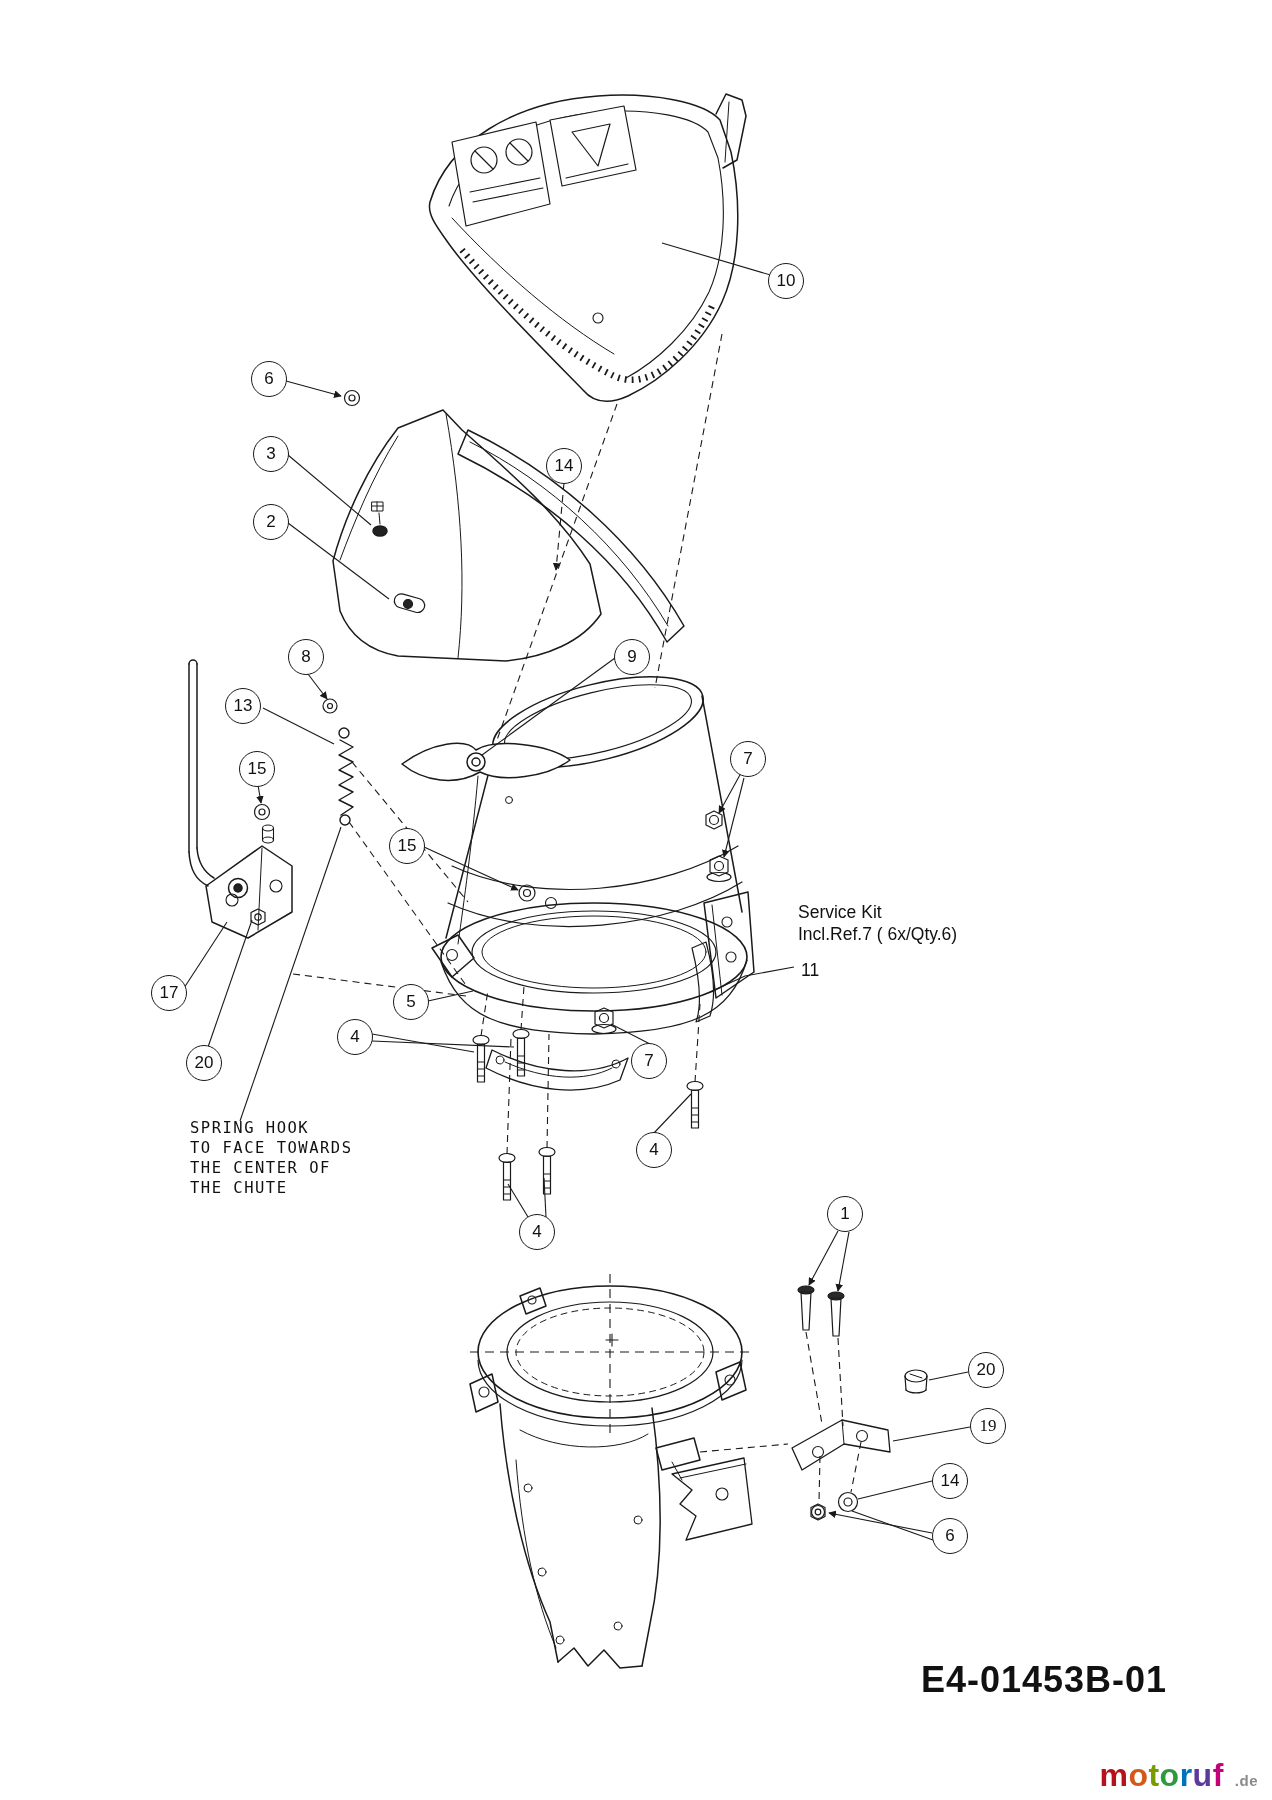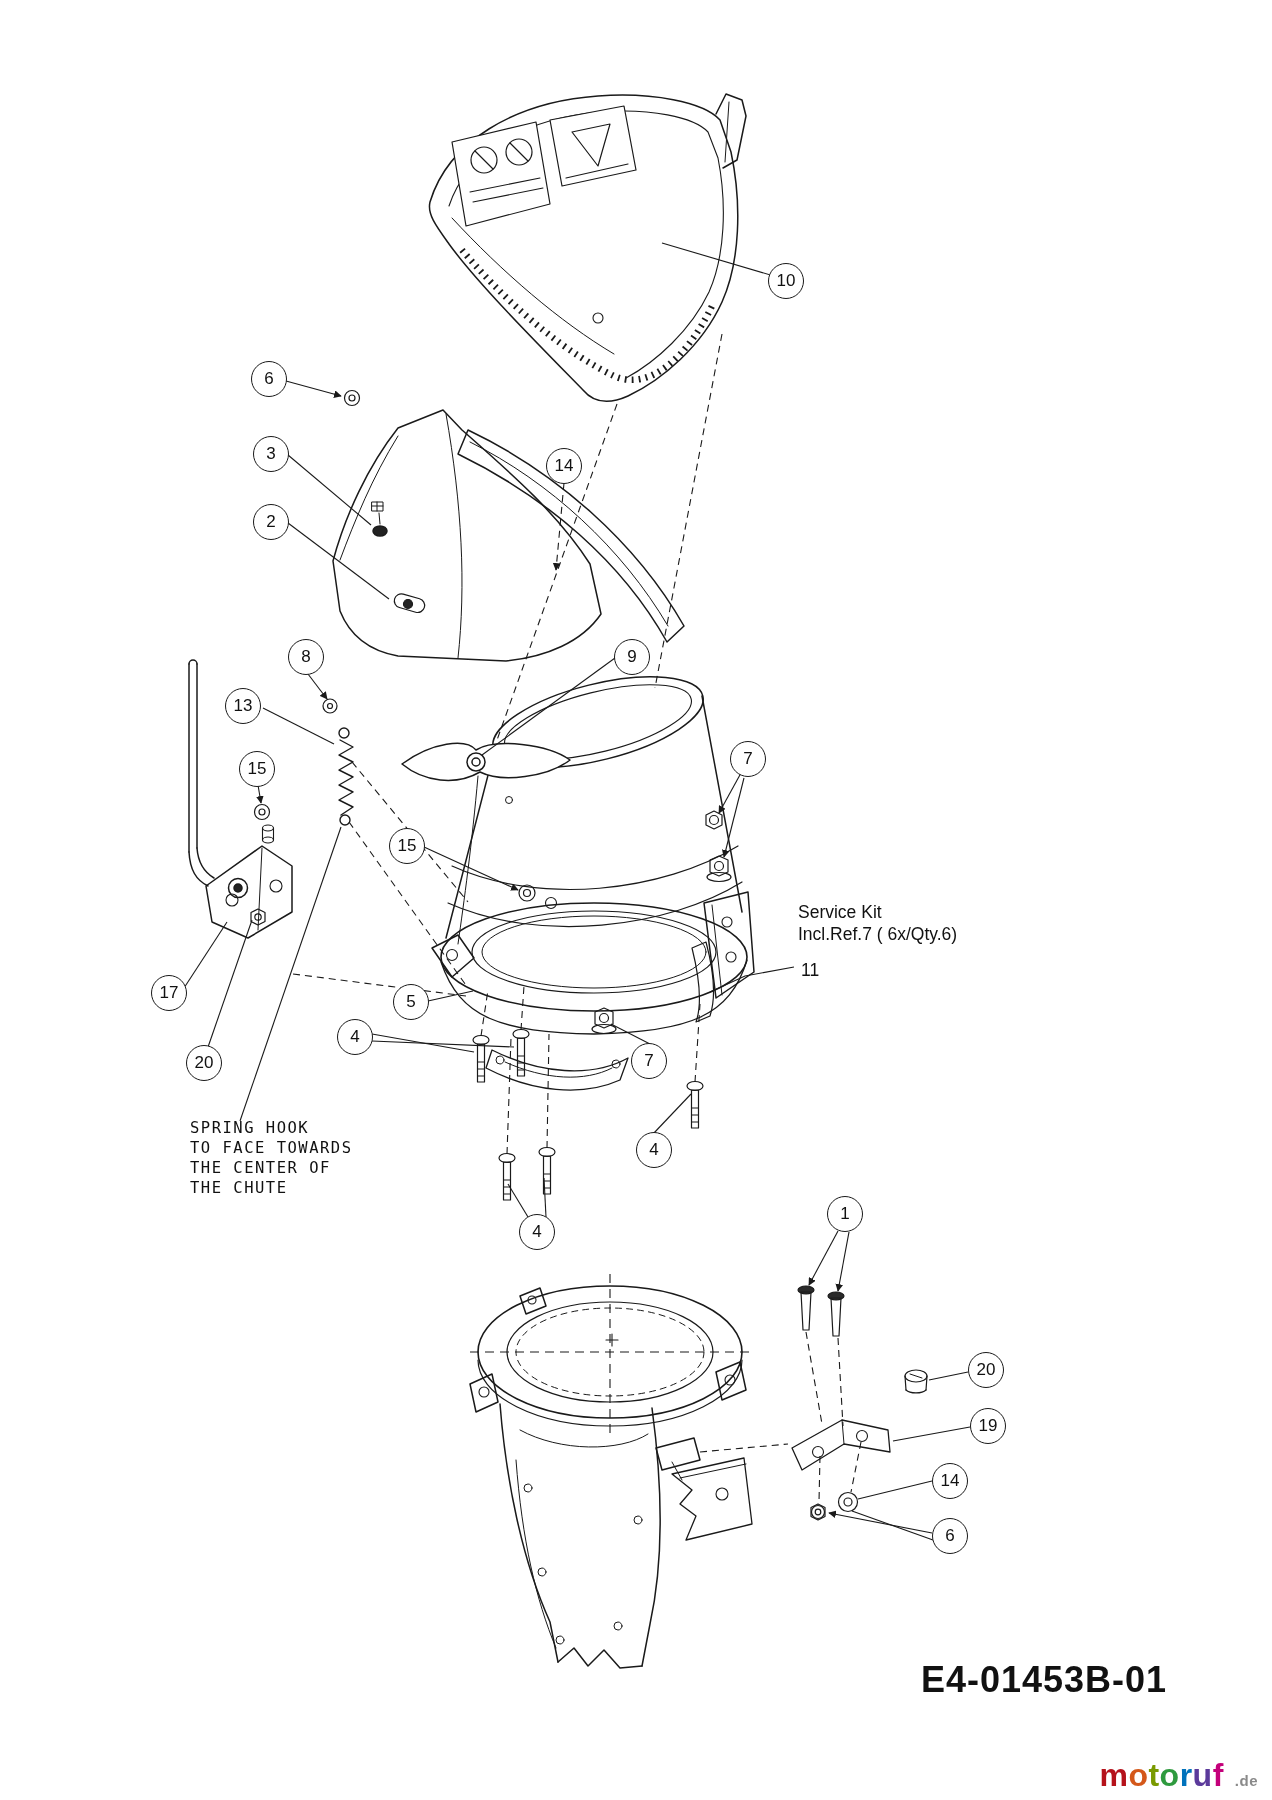--- a/index.html
+++ b/index.html
@@ -360,21 +360,21 @@
       <div class="balloon" style="left: 748px; top: 759px;">7</div>
       <div class="balloon" style="left: 169px; top: 993px;">17</div>
       <div class="balloon" style="left: 204px; top: 1063px;">20</div>
       <div class="balloon" style="left: 411px; top: 1002px;">5</div>
       <div class="balloon" style="left: 355px; top: 1037px;">4</div>
       <div class="balloon" style="left: 649px; top: 1061px;">7</div>
       <div class="balloon" style="left: 654px; top: 1150px;">4</div>
       <div class="balloon" style="left: 537px; top: 1232px;">4</div>
       <div class="balloon" style="left: 845px; top: 1214px;">1</div>
       <div class="balloon" style="left: 986px; top: 1370px;">20</div>
-      <div class="balloon" style="left: 988px; top: 1426px;">19</div>
+      <div class="balloon" style="left: 988px; top: 1426px; font-family: Liberation Serif, serif;">19</div>
       <div class="balloon" style="left: 950px; top: 1481px;">14</div>
       <div class="balloon" style="left: 950px; top: 1536px;">6</div>
     </div>
 
 <div class="logo">
   <span><span style="color: rgb(181, 18, 27);">m</span><span style="color: rgb(212, 88, 26);">o</span><span style="color: rgb(122, 154, 1);">t</span><span style="color: rgb(46, 154, 62);">o</span><span style="color: rgb(0, 114, 188);">r</span><span style="color: rgb(91, 58, 155);">u</span><span style="color: rgb(196, 0, 122);">f</span></span><span class="suffix" style="color: rgb(138, 138, 138);">.de</span>
 </div>
 
 </div>
 

